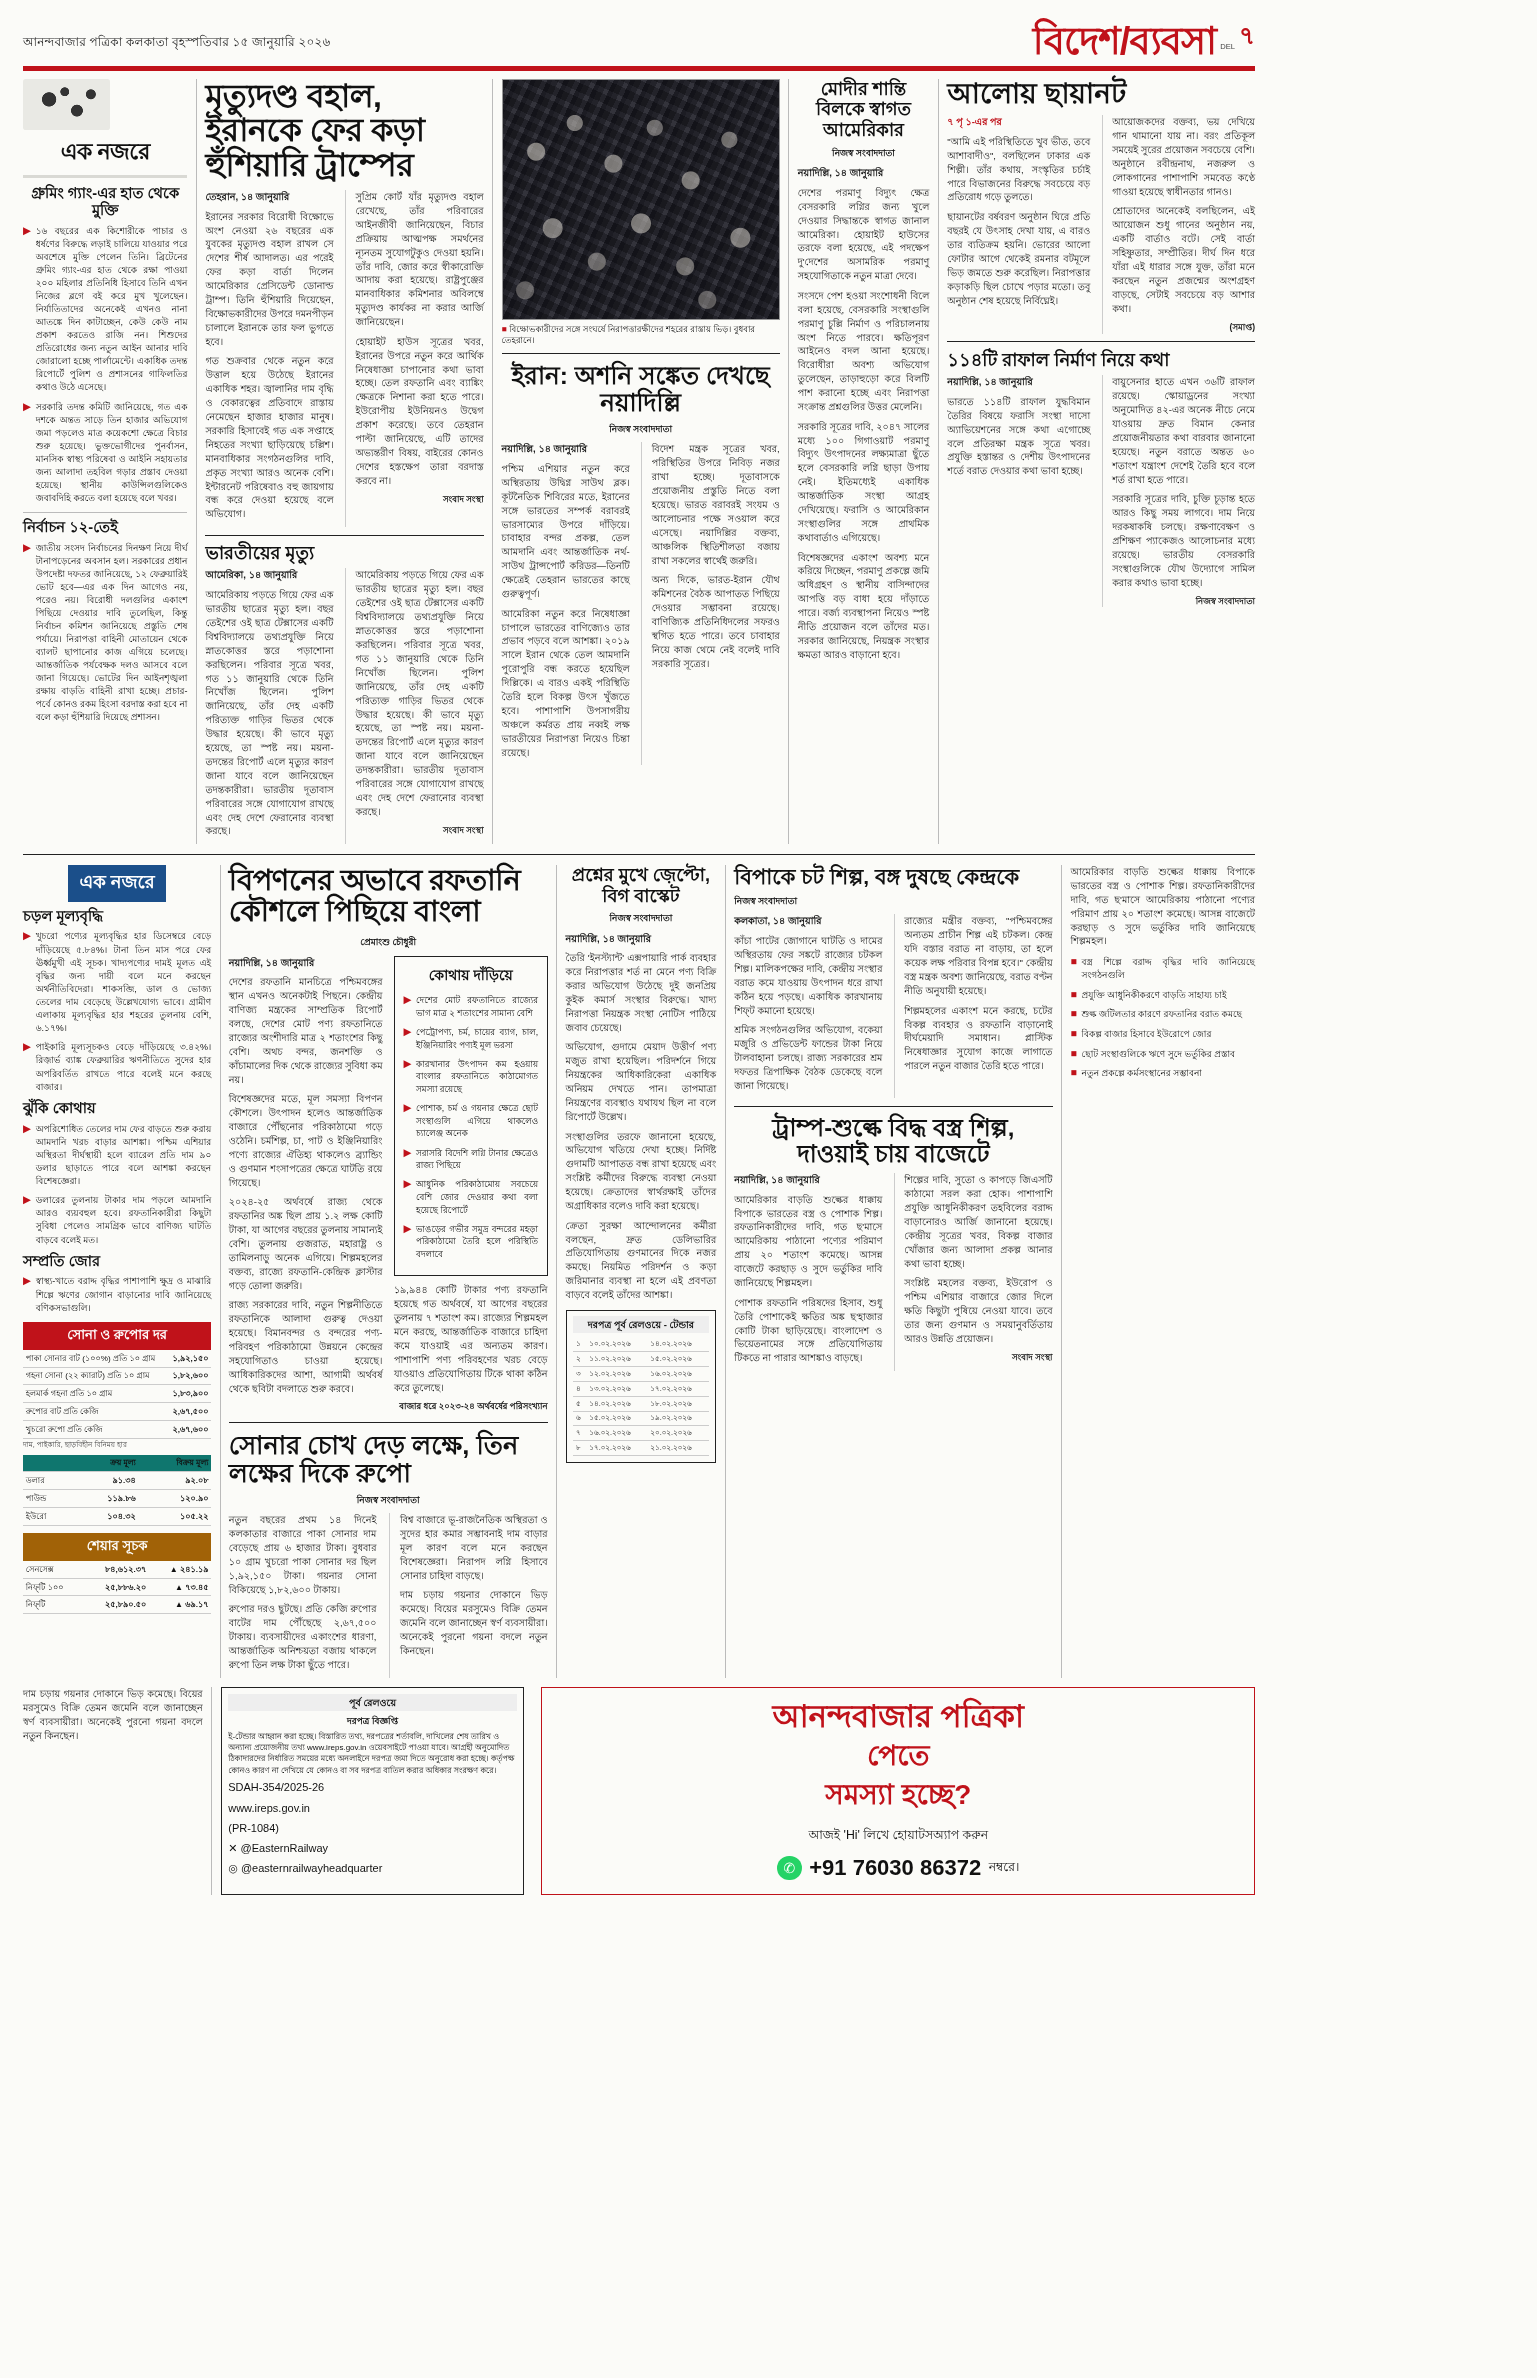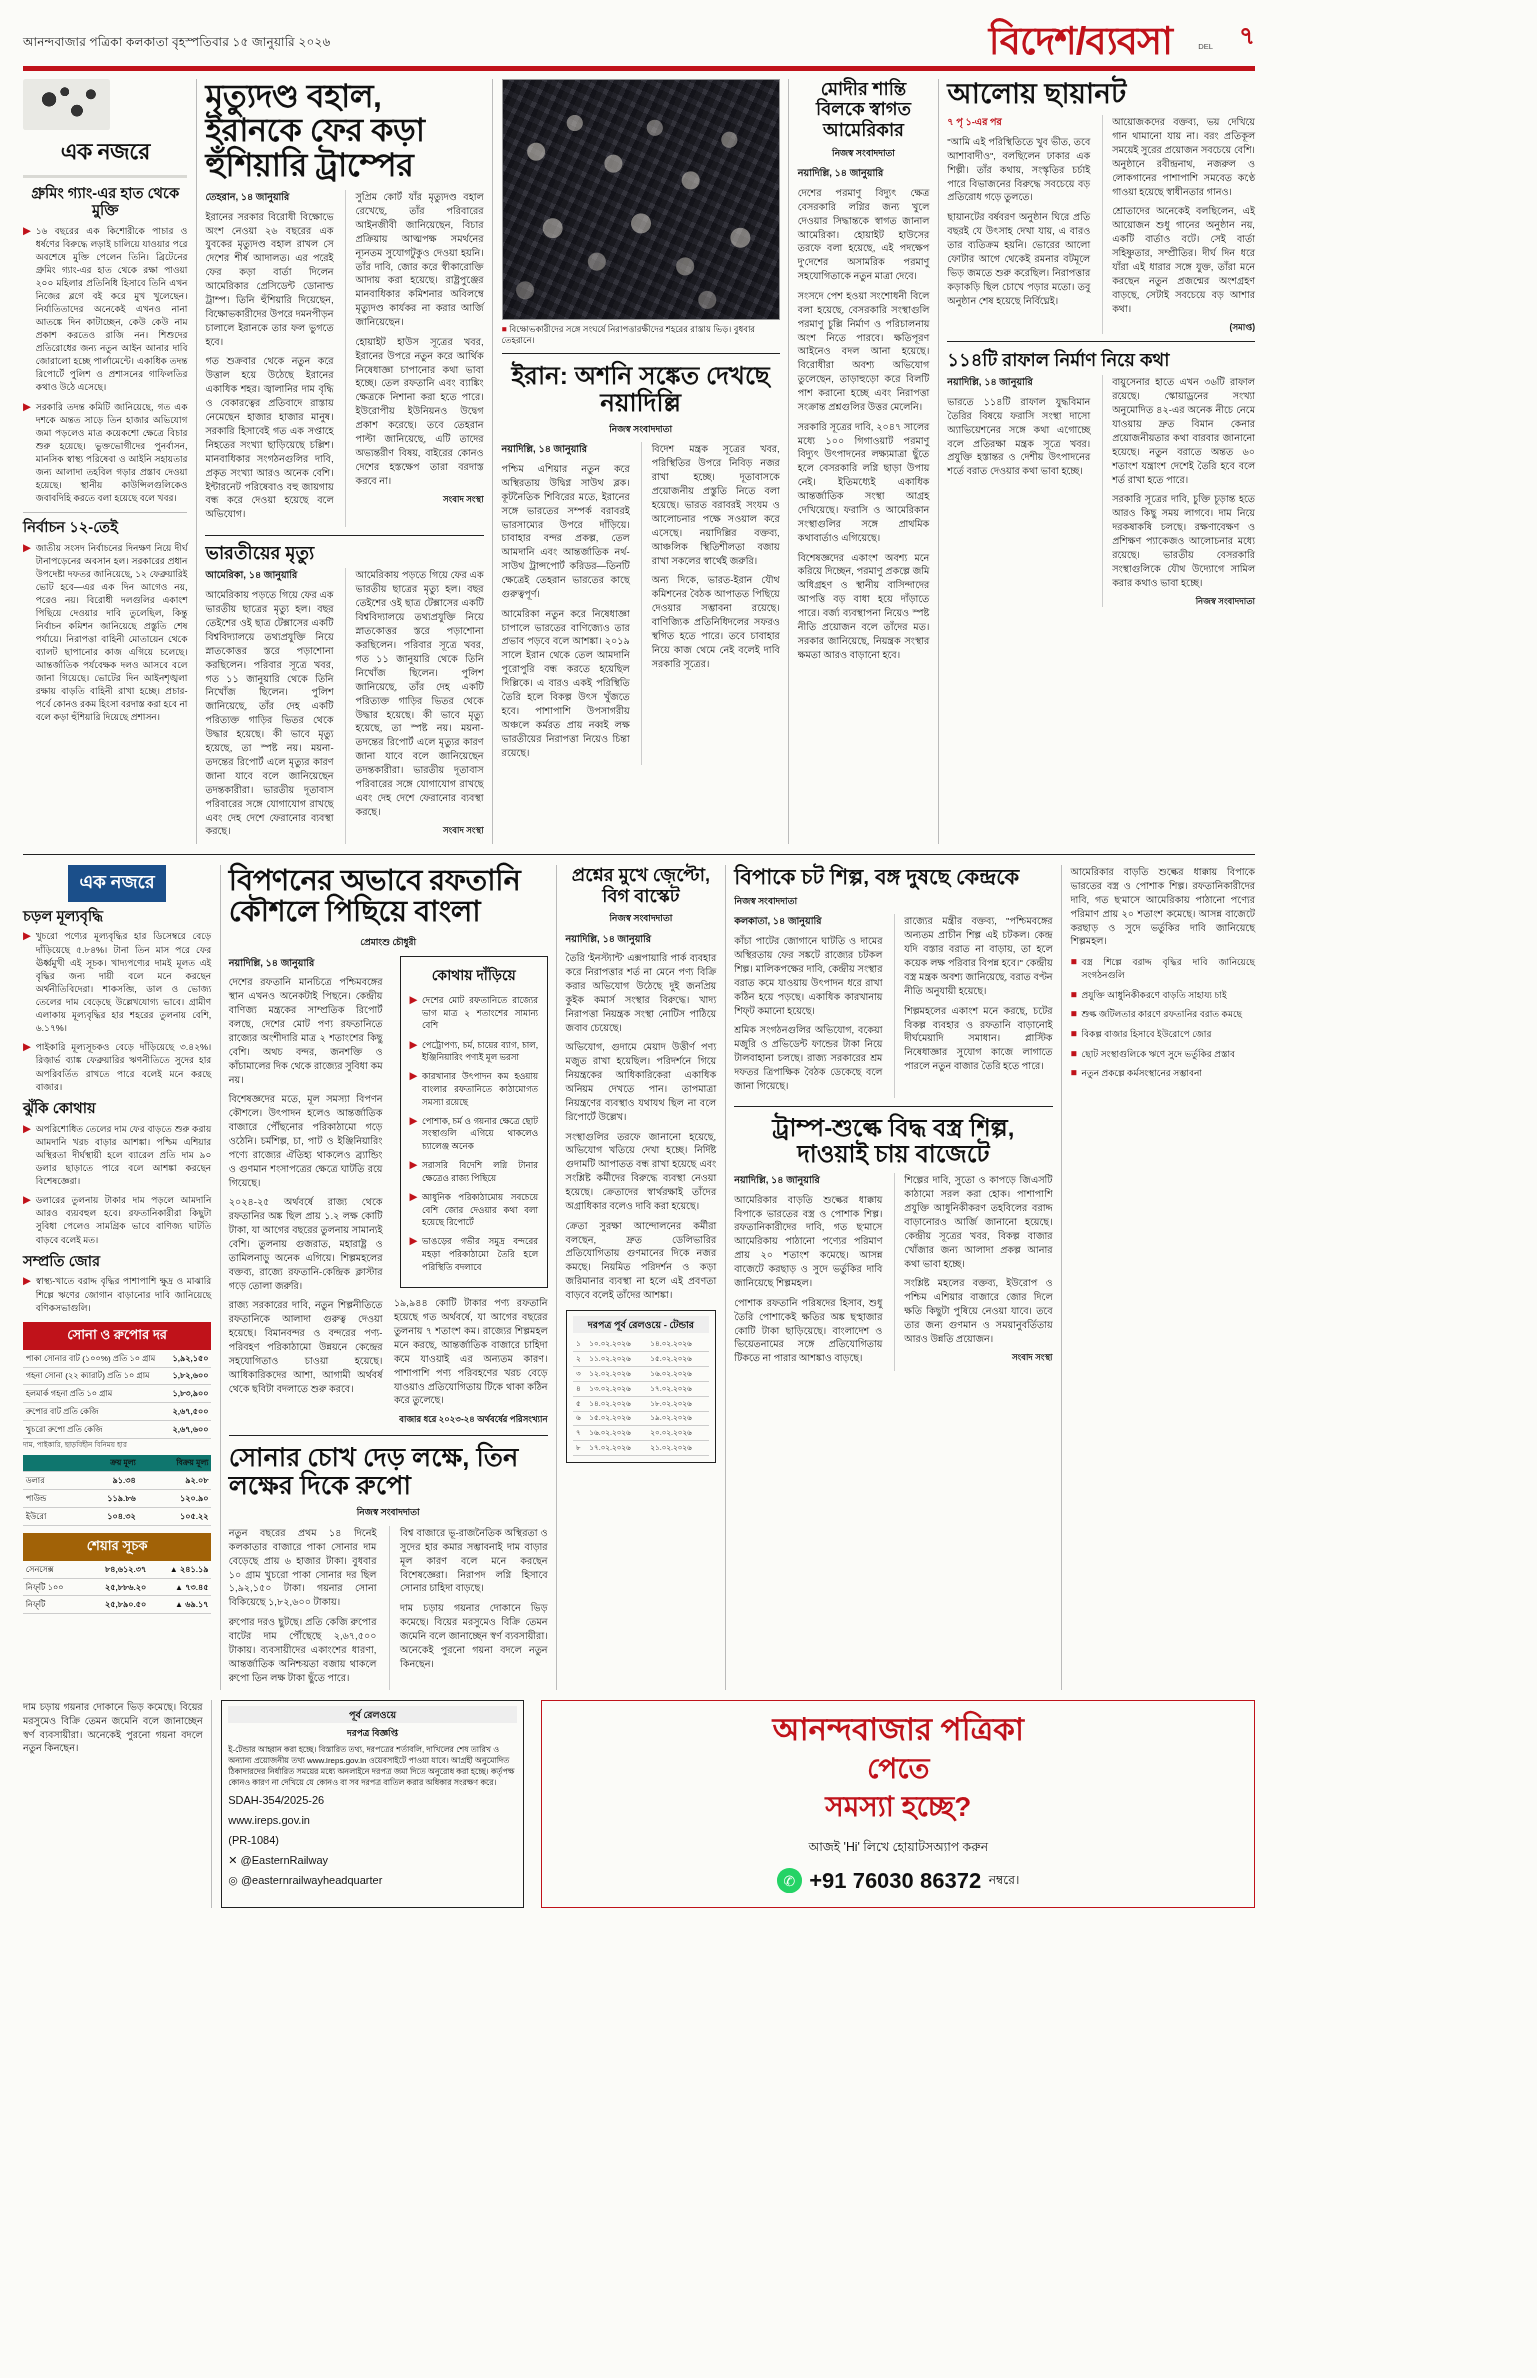--- a/index.html
+++ b/index.html
@@ -7,21 +7,21 @@
     width:1538px;height:2378px;background:#fbfbf8;
     font-family:"Liberation Sans", sans-serif;
     color:#111;
     -webkit-font-smoothing:antialiased;
   }
   .page{position:relative;width:1278px;height:2378px;box-sizing:border-box;padding:17px 23px;}
 
   
   .masthead{display:flex;align-items:flex-end;justify-content:space-between;border-bottom:0;padding-bottom:3.8px;}
   .mast-left{font-size:12px;color:#222;letter-spacing:0.2px;padding-bottom:5.7px;}
-  .mast-right{display:flex;align-items:flex-end;gap:26px;}
+  .mast-right{display:flex;align-items:flex-end;gap:4px;}
   .section-title{font-size:38px;font-weight:700;color:#c0121a;line-height:.95;letter-spacing:-0.9px;}
   .section-sub{font-size:7.6px;color:#444;padding-bottom:7.6px;}
   .page-no{font-size:24.6px;font-weight:700;color:#c0121a;padding-bottom:1.9px;}
   .rule-red{height:4.7px;background:#c0121a;margin-top:3.8px;}
   .rule-thin{height:0.9px;background:#222;margin-top:1.9px;}
 
   
   .band{display:flex;gap:0;}
   .col{box-sizing:border-box;padding:0 8.5px;}
   .vline{border-left:0.9px solid #bbb;}
@@ -81,21 +81,21 @@
       radial-gradient(circle at 50% 60%,rgba(225,220,210,.5) 0 9.5px,transparent 10.4px),
       radial-gradient(circle at 66% 78%,rgba(215,210,200,.45) 0 8.5px,transparent 9.5px),
       radial-gradient(circle at 86% 66%,rgba(225,220,210,.5) 0 9.5px,transparent 10.4px),
       radial-gradient(circle at 8% 88%,rgba(200,195,188,.4) 0 8.5px,transparent 9.5px),
       radial-gradient(circle at 74% 92%,rgba(200,195,188,.4) 0 8.5px,transparent 9.5px);
   }
   .caption{font-size:8.5px;margin-top:3.8px;line-height:1.3;}
   .caption .sq{color:#c0121a;}
 
   
-  .boxed{border:0.9px solid #222;padding:7.6px 8.5px;box-sizing:border-box;margin-left:6px;}
+  .boxed{border:0.9px solid #222;padding:7.6px 8.5px;box-sizing:border-box;}
   .boxed-title{font-size:14px;font-weight:700;text-align:center;margin-bottom:5.7px;}
 
   
   .rate-head{background:#c0121a;color:#fff;font-size:13.2px;font-weight:700;text-align:center;padding:2.8px 0;}
   .rate-blue{background:#a16207;}
   .rate-tbl{width:100%;border-collapse:collapse;font-size:8.1px;}
   .rate-tbl td{border-bottom:0.9px solid #ccc;padding:1.9px 2.8px;}
   .rate-tbl td.v{text-align:right;white-space:nowrap;font-weight:700;}
   .rate-note{font-size:7.2px;color:#444;}
   .tbl-sub{font-size:7.8px;font-weight:700;background:#0f766e;padding:1.9px 2.8px;}

